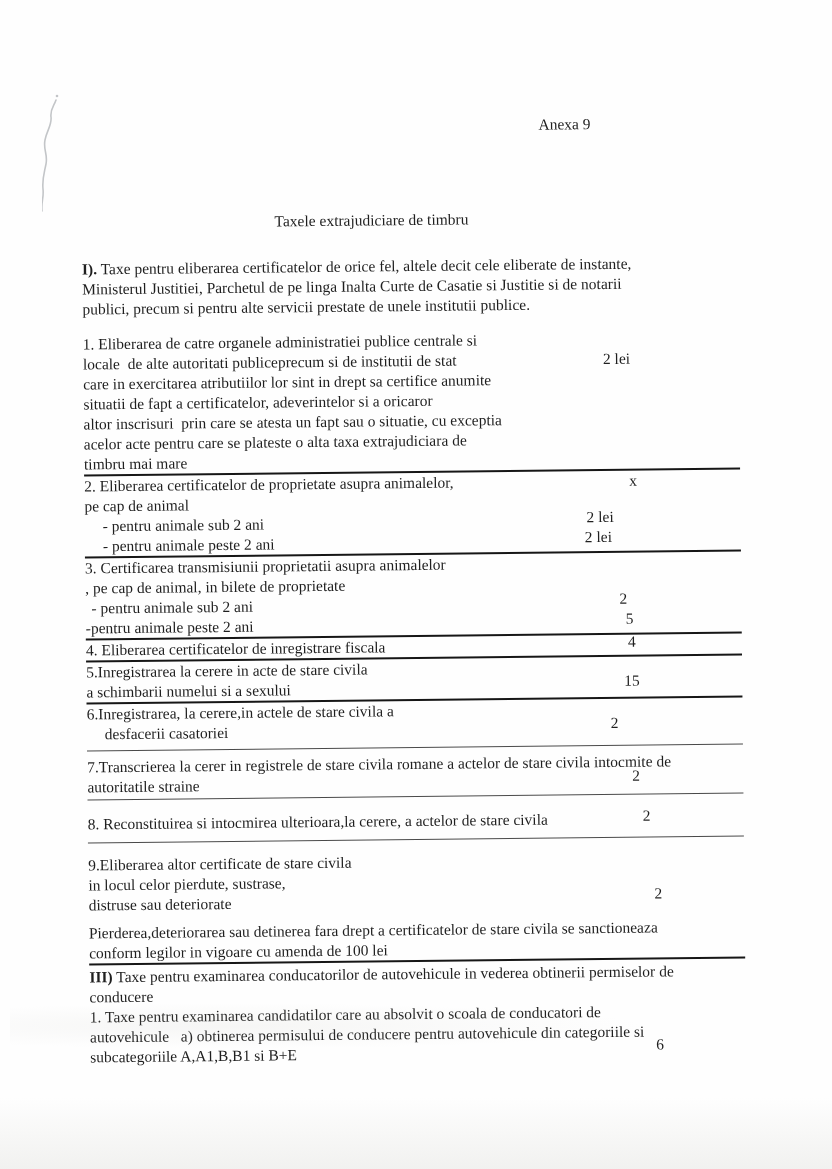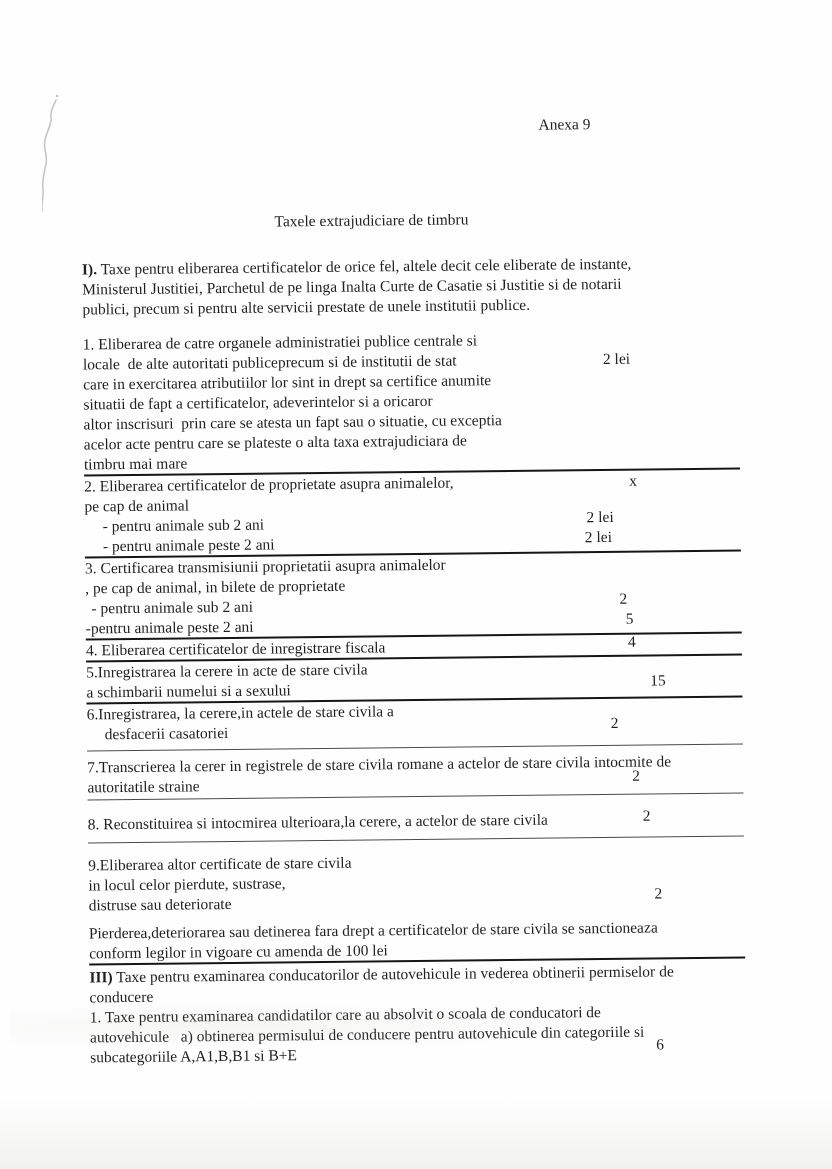--- a/index.html
+++ b/index.html
@@ -96,21 +96,21 @@
     <div class="row ind6"><span>- pentru animale sub 2 ani</span><span class="v" style="left:534px;top:-4px">2</span></div>
     <div class="row"><span>-pentru animale peste 2 ani</span><span class="v" style="left:540px;top:-4px">5</span></div>
   </div>
 
   <div class="item rule-thick">
     <div class="row"><span>4. Eliberarea certificatelor de inregistrare fiscala</span><span class="v" style="left:542px;top:-3px">4</span></div>
   </div>
 
   <div class="item rule-thick">
     <div class="row">5.Inregistrarea la cerere in acte de stare civila</div>
-    <div class="row"><span>a schimbarii numelui si a sexului</span><span class="v" style="left:564px;top:-6px">15</span></div>
+    <div class="row"><span>a schimbarii numelui si a sexului</span><span class="v" style="left:538px;top:-6px">15</span></div>
   </div>
 
   <div class="item item-6 rule-thin">
     <div class="row">6.Inregistrarea, la cerere,in actele de stare civila a</div>
     <div class="row ind18"><span>desfacerii casatoriei</span><span class="v" style="left:524px;top:-6px">2</span></div>
   </div>
 
   <div class="item item-7 rule-thin">
     <div class="row">7.Transcrierea la cerer in registrele de stare civila romane a actelor de stare civila intocmite de</div>
     <div class="row"><span>autoritatile straine</span><span class="v" style="left:545px;top:-6px">2</span></div>

